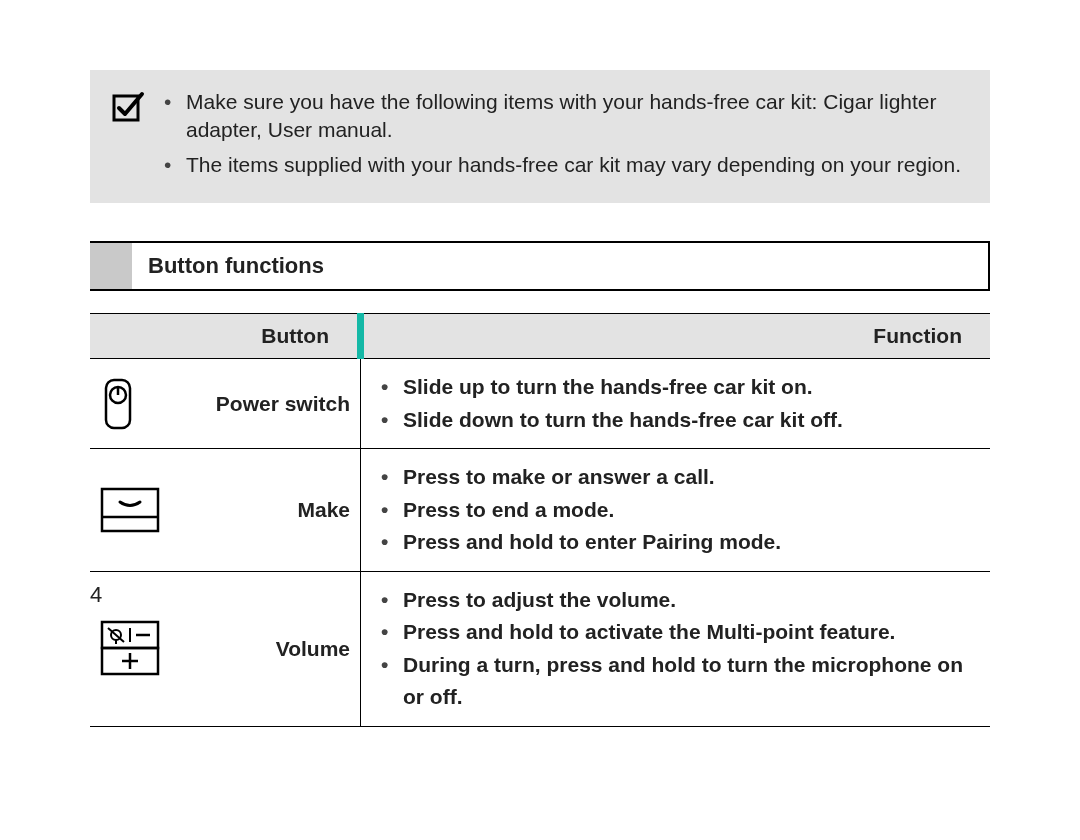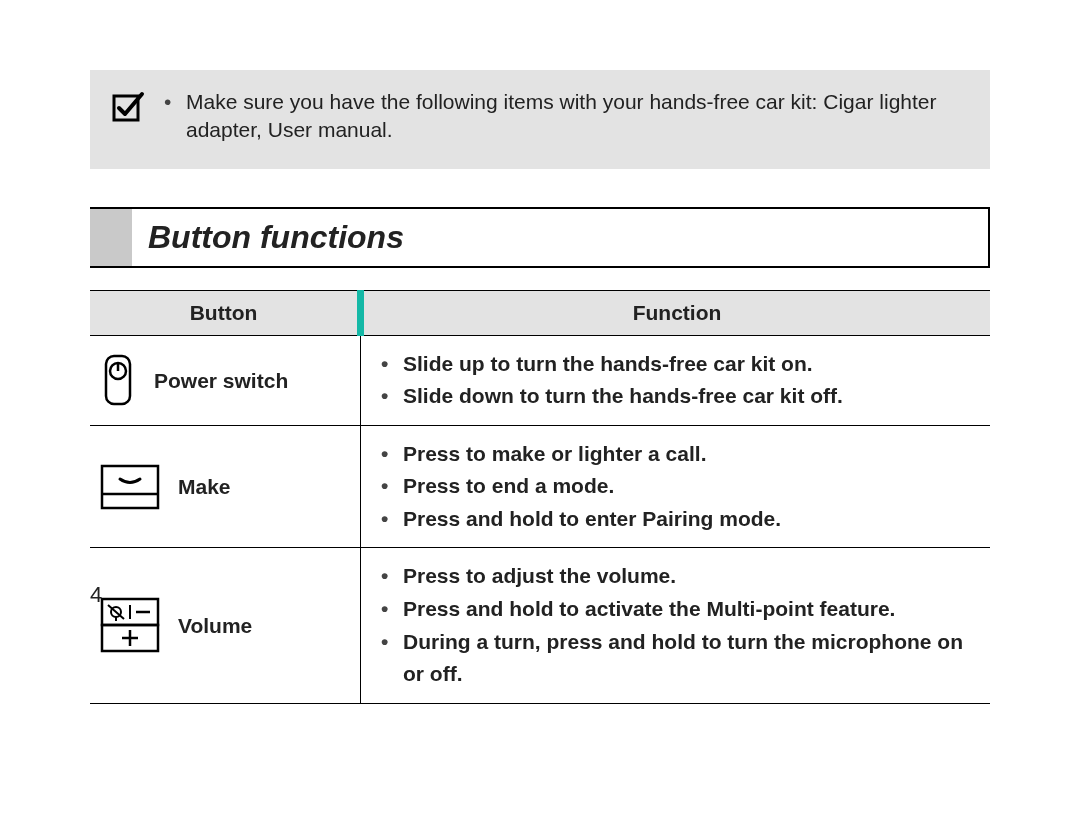--- a/index.html
+++ b/index.html
@@ -56,57 +56,57 @@
     display: flex;
     align-items: stretch;
     border: 2px solid #000;
     border-left: none;
   }
   .section-tab {
     width: 42px;
     background: #c9c9c9;
   }
   .section-title {
-    font-size: 32px;
+    font-size: 22px;
     font-weight: bold;
     padding: 10px 16px;
-    font-style: italic;
   }
 
   
   table.func {
     width: 100%;
     border-collapse: collapse;
     margin-top: 22px;
     font-size: 21px;
   }
   table.func th {
-    text-align: center;
+    text-align: right;
     background: #e3e3e3;
     font-weight: bold;
-    padding: 10px 14px;
+    padding: 10px 28px;
     border: 1px solid #000;
     border-left: none;
     border-right: none;
   }
   table.func th + th {
     border-left: 7px solid #14b8a6;
   }
   table.func td {
     vertical-align: middle;
     padding: 12px 10px;
     border-bottom: 1px solid #000;
   }
   .btn-cell {
     width: 250px;
   }
   .btn-cell-inner {
     display: flex;
     align-items: center;
     gap: 18px;
+    justify-content: space-between;
   }
   .btn-label {
     font-weight: bold;
     line-height: 1.3;
   }
   .func-cell {
     border-left: 1px solid #000;
   }
   ul.fn-list {
     list-style: none;
@@ -144,20 +144,21 @@
 
   <div class="note-box">
     <div class="note-icon">
       <svg width="34" height="34" viewBox="0 0 34 34">
         <rect x="2" y="6" width="24" height="24" fill="none" stroke="#000" stroke-width="3"></rect>
         <polyline points="7,18 13,24 30,4" fill="none" stroke="#000" stroke-width="4" stroke-linecap="round" stroke-linejoin="round"></polyline>
       </svg>
     </div>
     <ul class="note-list">
       <li>Make sure you have the following items with your hands-free car kit: Cigar lighter adapter, User manual.</li>
+      <li>The items supplied with your hands-free car kit may vary depending on your region.</li>
     </ul>
   </div>
 
   <div class="section-heading">
     <div class="section-tab"></div>
     <div class="section-title">Button functions</div>
   </div>
 
   <table class="func">
     <thead>
@@ -197,21 +198,21 @@
                 <rect x="2" y="2" width="56" height="42" fill="none" stroke="#000" stroke-width="2.5"></rect>
                 <line x1="2" y1="30" x2="58" y2="30" stroke="#000" stroke-width="2.5"></line>
                 <path d="M20 15 Q30 22 40 15" fill="none" stroke="#000" stroke-width="3" stroke-linecap="round"></path>
               </svg>
             </span>
             <span class="btn-label">Make</span>
           </div>
         </td>
         <td class="func-cell">
           <ul class="fn-list">
-            <li>Press to make or lighter a call.</li>
+            <li>Press to make or answer a call.</li>
             <li>Press to end a mode.</li>
             <li>Press and hold to enter Pairing mode.</li>
           </ul>
         </td>
       </tr>
 
       <tr>
         <td class="btn-cell">
           <div class="btn-cell-inner">
             <span>

